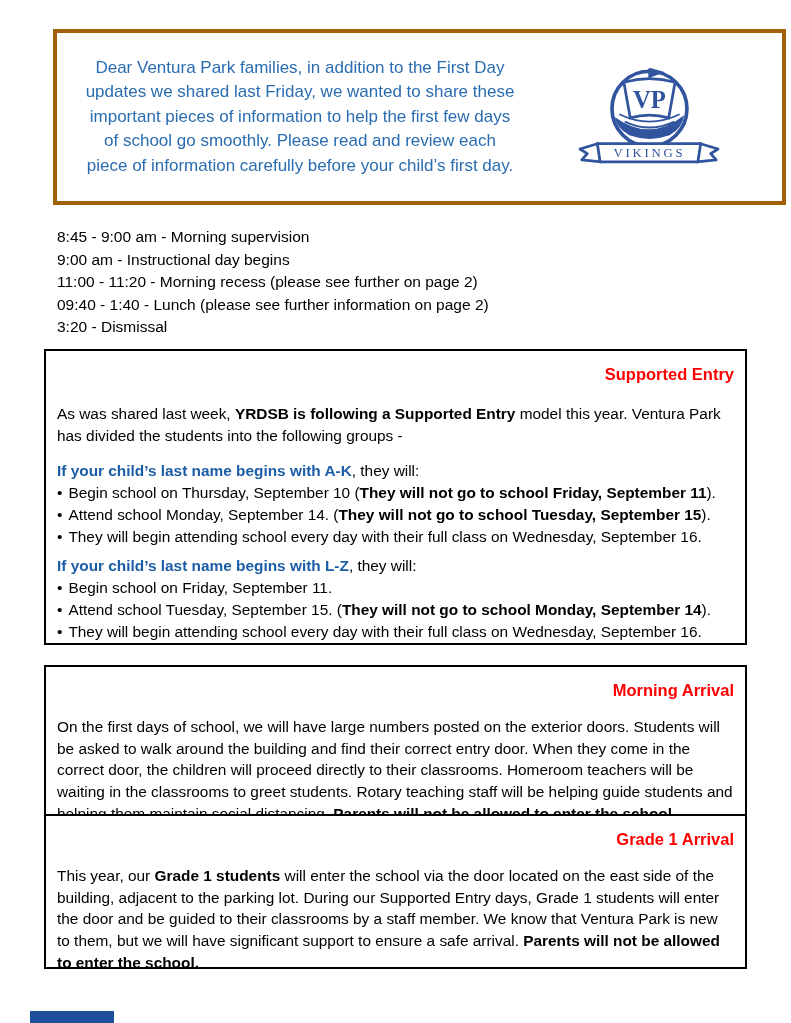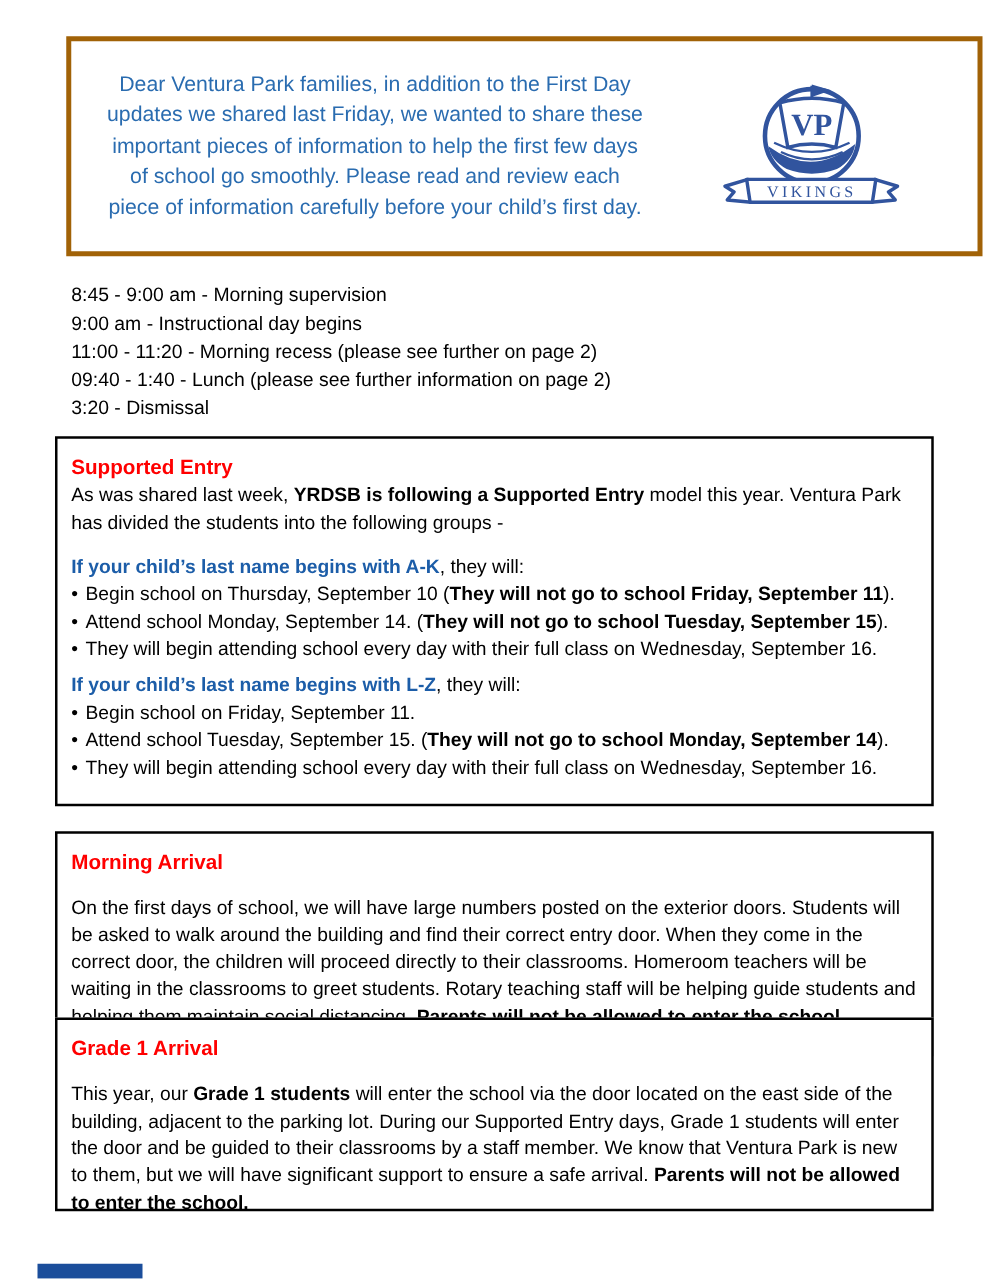--- a/index.html
+++ b/index.html
@@ -15,22 +15,22 @@
 
   
   .schedule{position:absolute;left:57px;top:226px;font-weight:normal;font-size:15.5px;line-height:22.6px;}
 
   
   .box{position:absolute;left:44px;width:703px;border:2px solid #000;box-sizing:border-box;
        padding:10px 11px;font-size:15.4px;line-height:22px;background:#fff;}
   .box1{top:349px;height:296px;}
   .box2{top:665px;height:180px;}
   .box3{top:814px;height:155px;}
-  .title{text-align:left;color:#FF0000;font-weight:bold;font-size:16.5px;line-height:20px;margin-top:3px;}
-  .para{margin-top:2px;}
+  .title{text-align:right;color:#FF0000;font-weight:bold;font-size:16.5px;line-height:20px;margin-top:3px;}
+  .para{margin-top:19px;}
   .para2{margin-top:16px;line-height:21.7px;}
   .group{margin-top:13px;}
   .g2{margin-top:7px;}
   .bh{color:#1C5DA8;font-weight:bold;}
   .bullet .dot{margin-right:6px;}
   .b{font-weight:bold;}
 
   
   .strip{position:absolute;left:30px;top:1011px;width:84px;height:12px;background:#1B4E9B;}
 </style>

